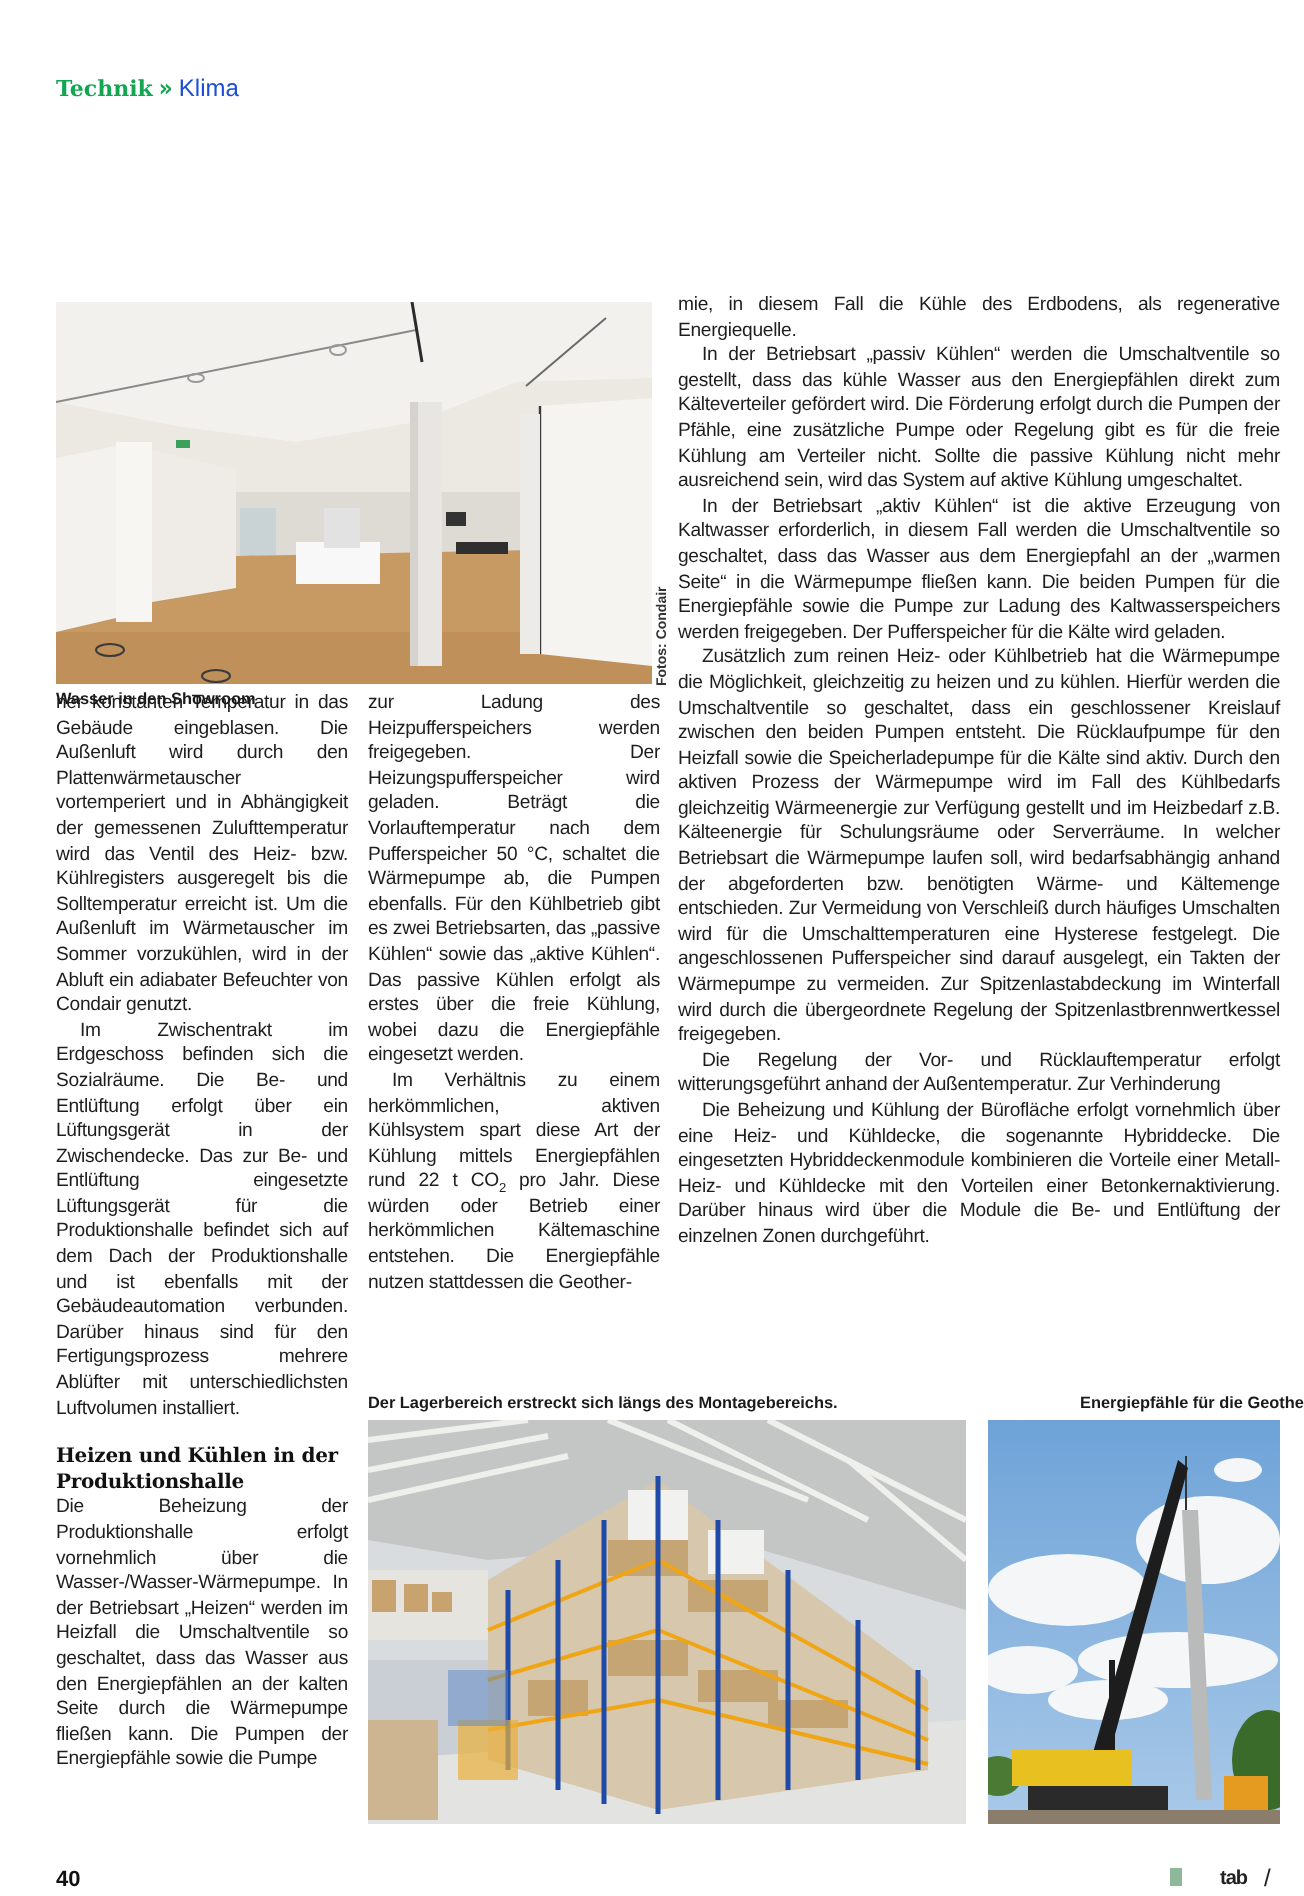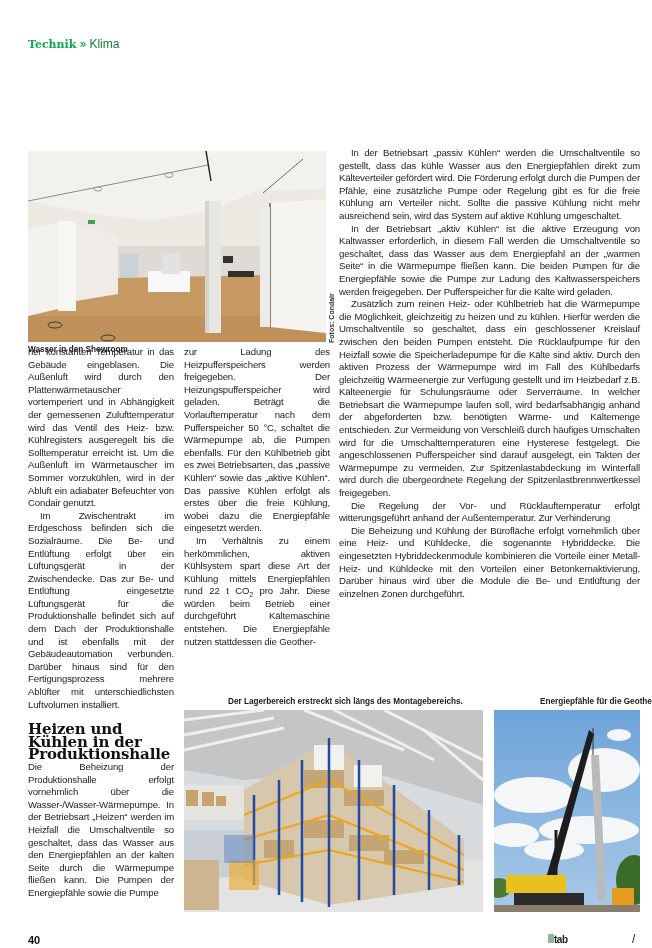--- a/index.html
+++ b/index.html
@@ -2,42 +2,42 @@
 <html><head>
 <meta charset="utf-8">
 <style>
   html, body { margin: 0; padding: 0; background: #ffffff; }
   body { width: 652px; height: 948px; position: relative; overflow: hidden;
          font-family: "DejaVu Sans Condensed", "Liberation Sans Narrow", "Liberation Sans", sans-serif; color: #1a1a1a; }
   .abs { position: absolute; }
   .header { left: 28px; top: 37px; font-size: 12px; line-height: 14px; white-space: nowrap; }
   .header .section { color: #12a652; font-family: "DejaVu Serif", "Liberation Serif", serif; font-weight: bold; font-size: 11px; }
   .header .sep { color: #12a652; font-weight: bold; margin: 0 3px; }
-  .header .sub { color: #15803d; font-family: "Liberation Sans", sans-serif; }
+  .header .sub { color: #1d4ed8; font-family: "Liberation Sans", sans-serif; }
 
   .col-text { font-family: "Liberation Sans", sans-serif; font-size: 9.6px; line-height: 12.6px;
               text-align: justify; color: #1d1d1d; letter-spacing: -0.15px; }
   .col-text p { margin: 0; text-indent: 0; }
   .col-text p.ind { text-indent: 12px; }
 
   .col1 { left: 28px; top: 346px; width: 146px; }
   .col2 { left: 184px; top: 346px; width: 146px; }
   .col3 { left: 339px; top: 147px; width: 301px; }
 
-  .subhead { font-family: "DejaVu Serif", "Liberation Serif", serif; font-weight: bold; font-size: 15px;
+  .subhead { font-family: "DejaVu Serif", "Liberation Serif", serif; font-weight: bold; font-size: 10px;
              line-height: 12.6px; text-align: left; margin-top: 12px; color: #111; }
 
   .photo { overflow: hidden; }
   .caption { font-family: "Liberation Sans", sans-serif; font-weight: bold; font-size: 8.2px; line-height: 10px;
              color: #1a1a1a; white-space: nowrap; }
   .credit { font-family: "Liberation Sans", sans-serif; font-weight: bold; font-size: 7px; color: #333;
             transform: rotate(-90deg); transform-origin: left top; white-space: nowrap; }
 
   .pagenum { left: 28px; top: 934px; font-family: "Liberation Sans", sans-serif; font-weight: bold; font-size: 11px; color: #111; }
-  .logo { left: 548px; top: 934px; height: 11px; display: flex; gap: 0; }
+  .logo { left: 585px; top: 934px; height: 11px; display: flex; gap: 19px; }
   .logo .sq { width: 6px; height: 9px; background: #8fb89a; display: inline-block; }
   .logo .txt { font-family: "Liberation Sans", sans-serif; font-weight: bold; font-size: 10px; color: #222; letter-spacing: -0.5px; }
   .slash { left: 632px; top: 932px; font-family: "Liberation Sans", sans-serif; font-size: 12px; color: #222; }
 </style>
 </head>
 <body>
 
 <div class="abs header">
   <span class="section">Technik</span><span class="sep">»</span><span class="sub">Klima</span>
 </div>
@@ -86,32 +86,33 @@
 
 <div class="abs col-text col1">
   <p>ner konstanten Temperatur in das Gebäude eingeblasen. Die Außenluft wird durch den Plattenwärmetauscher vortemperiert und in Abhängigkeit der gemessenen Zulufttemperatur wird das Ventil des Heiz- bzw. Kühlregisters ausgeregelt bis die Solltemperatur erreicht ist. Um die Außenluft im Wärmetauscher im Sommer vorzukühlen, wird in der Abluft ein adiabater Befeuchter von Condair genutzt.</p>
   <p class="ind">Im Zwischentrakt im Erdgeschoss befinden sich die Sozialräume. Die Be- und Entlüftung erfolgt über ein Lüftungsgerät in der Zwischendecke. Das zur Be- und Entlüftung eingesetzte Lüftungsgerät für die Produktionshalle befindet sich auf dem Dach der Produktionshalle und ist ebenfalls mit der Gebäudeautomation verbunden. Darüber hinaus sind für den Fertigungsprozess mehrere Ablüfter mit unterschiedlichsten Luftvolumen installiert.</p>
   <div class="subhead">Heizen und Kühlen in der Produktionshalle</div>
   <p>Die Beheizung der Produktionshalle erfolgt vornehmlich über die Wasser-/Wasser-Wärmepumpe. In der Betriebsart „Heizen“ werden im Heizfall die Umschaltventile so geschaltet, dass das Wasser aus den Energiepfählen an der kalten Seite durch die Wärmepumpe fließen kann. Die Pumpen der Energiepfähle sowie die Pumpe</p>
 </div>
 
 <div class="abs col-text col2">
   <p>zur Ladung des Heizpufferspeichers werden freigegeben. Der Heizungspufferspeicher wird geladen. Beträgt die Vorlauftemperatur nach dem Pufferspeicher 50 °C, schaltet die Wärmepumpe ab, die Pumpen ebenfalls. Für den Kühlbetrieb gibt es zwei Betriebsarten, das „passive Kühlen“ sowie das „aktive Kühlen“. Das passive Kühlen erfolgt als erstes über die freie Kühlung, wobei dazu die Energiepfähle eingesetzt werden.</p>
-  <p class="ind"><span>Im Verhältnis zu einem herkömmlichen, aktiven Kühlsystem spart diese Art der Kühlung mittels Energiepfählen rund 22 t CO</span><sub style="font-size:6.5px; line-height:0;">2</sub><span> pro Jahr. Diese würden beim Betrieb einer durchgeführt Kältemaschine entstehen. Die Energiepfähle nutzen stattdessen die Geother-</span></p>
+  <p class="ind"><span>Im Verhältnis zu einem herkömmlichen, aktiven Kühlsystem spart diese Art der Kühlung mittels Energiepfählen rund 22 t CO</span><sub style="font-size:6.5px; line-height:0;">2</sub><span> pro Jahr. Diese würden oder Betrieb einer herkömmlichen Kältemaschine entstehen. Die Energiepfähle nutzen stattdessen die Geother-</span></p>
 </div>
 
 <div class="abs col-text col3">
+  <p>mie, in diesem Fall die Kühle des Erdbodens, als regenerative Energiequelle.</p>
   <p class="ind">In der Betriebsart „passiv Kühlen“ werden die Umschaltventile so gestellt, dass das kühle Wasser aus den Energiepfählen direkt zum Kälteverteiler gefördert wird. Die Förderung erfolgt durch die Pumpen der Pfähle, eine zusätzliche Pumpe oder Regelung gibt es für die freie Kühlung am Verteiler nicht. Sollte die passive Kühlung nicht mehr ausreichend sein, wird das System auf aktive Kühlung umgeschaltet.</p>
   <p class="ind">In der Betriebsart „aktiv Kühlen“ ist die aktive Erzeugung von Kaltwasser erforderlich, in diesem Fall werden die Umschaltventile so geschaltet, dass das Wasser aus dem Energiepfahl an der „warmen Seite“ in die Wärmepumpe fließen kann. Die beiden Pumpen für die Energiepfähle sowie die Pumpe zur Ladung des Kaltwasserspeichers werden freigegeben. Der Pufferspeicher für die Kälte wird geladen.</p>
   <p class="ind">Zusätzlich zum reinen Heiz- oder Kühlbetrieb hat die Wärmepumpe die Möglichkeit, gleichzeitig zu heizen und zu kühlen. Hierfür werden die Umschaltventile so geschaltet, dass ein geschlossener Kreislauf zwischen den beiden Pumpen entsteht. Die Rücklaufpumpe für den Heizfall sowie die Speicherladepumpe für die Kälte sind aktiv. Durch den aktiven Prozess der Wärmepumpe wird im Fall des Kühlbedarfs gleichzeitig Wärmeenergie zur Verfügung gestellt und im Heizbedarf z.B. Kälteenergie für Schulungsräume oder Serverräume. In welcher Betriebsart die Wärmepumpe laufen soll, wird bedarfsabhängig anhand der abgeforderten bzw. benötigten Wärme- und Kältemenge entschieden. Zur Vermeidung von Verschleiß durch häufiges Umschalten wird für die Umschalttemperaturen eine Hysterese festgelegt. Die angeschlossenen Pufferspeicher sind darauf ausgelegt, ein Takten der Wärmepumpe zu vermeiden. Zur Spitzenlastabdeckung im Winterfall wird durch die übergeordnete Regelung der Spitzenlastbrennwertkessel freigegeben.</p>
   <p class="ind">Die Regelung der Vor- und Rücklauftemperatur erfolgt witterungsgeführt anhand der Außentemperatur. Zur Verhinderung</p>
   <p class="ind">Die Beheizung und Kühlung der Bürofläche erfolgt vornehmlich über eine Heiz- und Kühldecke, die sogenannte Hybriddecke. Die eingesetzten Hybriddeckenmodule kombinieren die Vorteile einer Metall-Heiz- und Kühldecke mit den Vorteilen einer Betonkernaktivierung. Darüber hinaus wird über die Module die Be- und Entlüftung der einzelnen Zonen durchgeführt.</p>
 </div>
 
-<div class="abs caption" style="left:184px; top:697px;margin-left:44px;">Der Lagerbereich erstreckt sich längs des Montagebereichs.</div>
+<div class="abs caption" style="left:184px; top:697px;">Der Lagerbereich erstreckt sich längs des Montagebereichs.</div>
 <div class="abs photo" style="left:184px; top:710px; width:299px; height:202px;">
   <svg width="299" height="202" viewBox="0 0 299 202">
     <rect width="299" height="202" fill="#d9dcde"></rect>
 
     <polygon points="0,0 299,0 299,95 180,60 60,70 0,60" fill="#c4c6c6"></polygon>
     <g stroke="#efefec" stroke-width="3">
       <line x1="0" y1="10" x2="80" y2="0"></line>
         <line x1="0" y1="25" x2="90" y2="8"></line>
       <line x1="0" y1="40" x2="100" y2="18"></line>
         <line x1="120" y1="0" x2="220" y2="40"></line>

